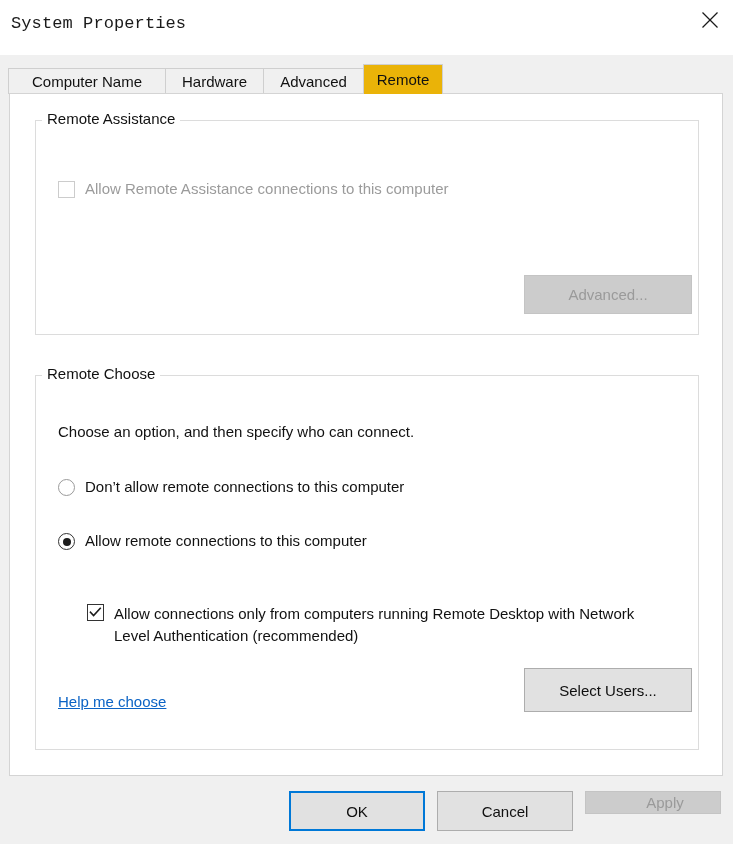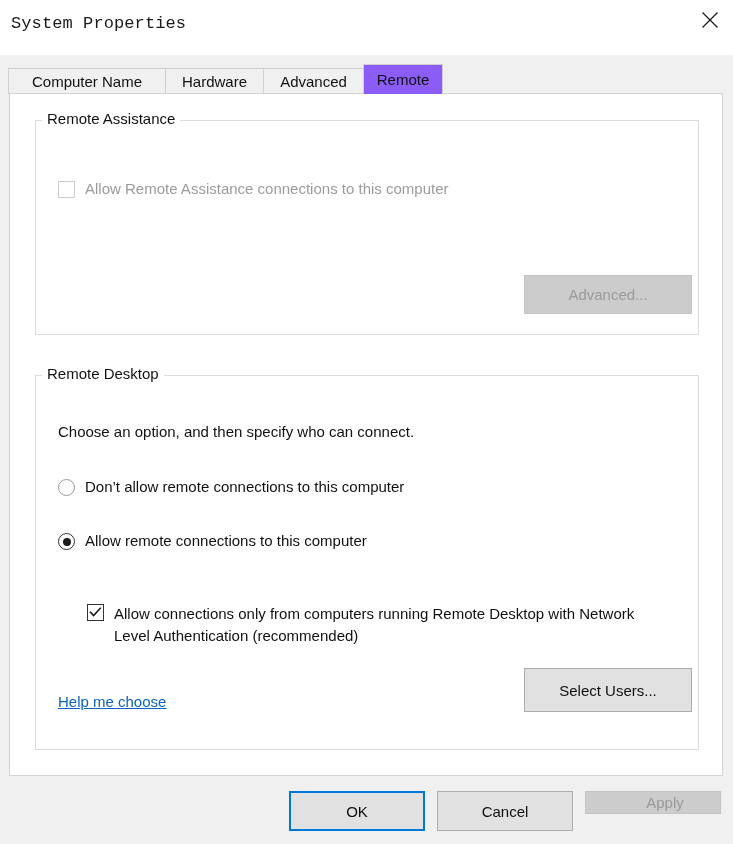--- a/index.html
+++ b/index.html
@@ -68,21 +68,21 @@
     color: #111111;
     display: flex;
     align-items: center;
     justify-content: center;
     padding: 0 7px;
     cursor: default;
     white-space: nowrap;
   }
   .tab.active {
     height: 30px;
-    background: #8b5cf6;
+    background: #eab308;
     border-color: #cfcfcf;
     z-index: 3;
     font-weight: normal;
   }
 
   
   .panel {
     position: absolute;
     left: 9px; top: 93px;
     width: 714px; height: 683px;
@@ -246,21 +246,21 @@
         <span class="cb-box disabled"></span>
         <span class="opt-label disabled">Allow Remote Assistance connections to this computer</span>
       </div>
 
       <div class="btn disabled" id="btn-advanced">
         <span>Advanced...</span>
       </div>
     </div>
 
     <div class="groupbox" id="group-rd">
-      <div class="group-legend">Remote Desktop</div>
+      <div class="group-legend">Remote Choose</div>
 
       <div class="static-text" style="left:22px; top:47px;">Choose an option, and then specify who can connect.</div>
 
       <div class="opt-row" style="left:22px; top:103px;">
         <span class="radio-box off"></span>
         <span class="opt-label">Don’t allow remote connections to this computer</span>
       </div>
 
       <div class="opt-row" style="left:22px; top:157px;">
         <span class="radio-box">

